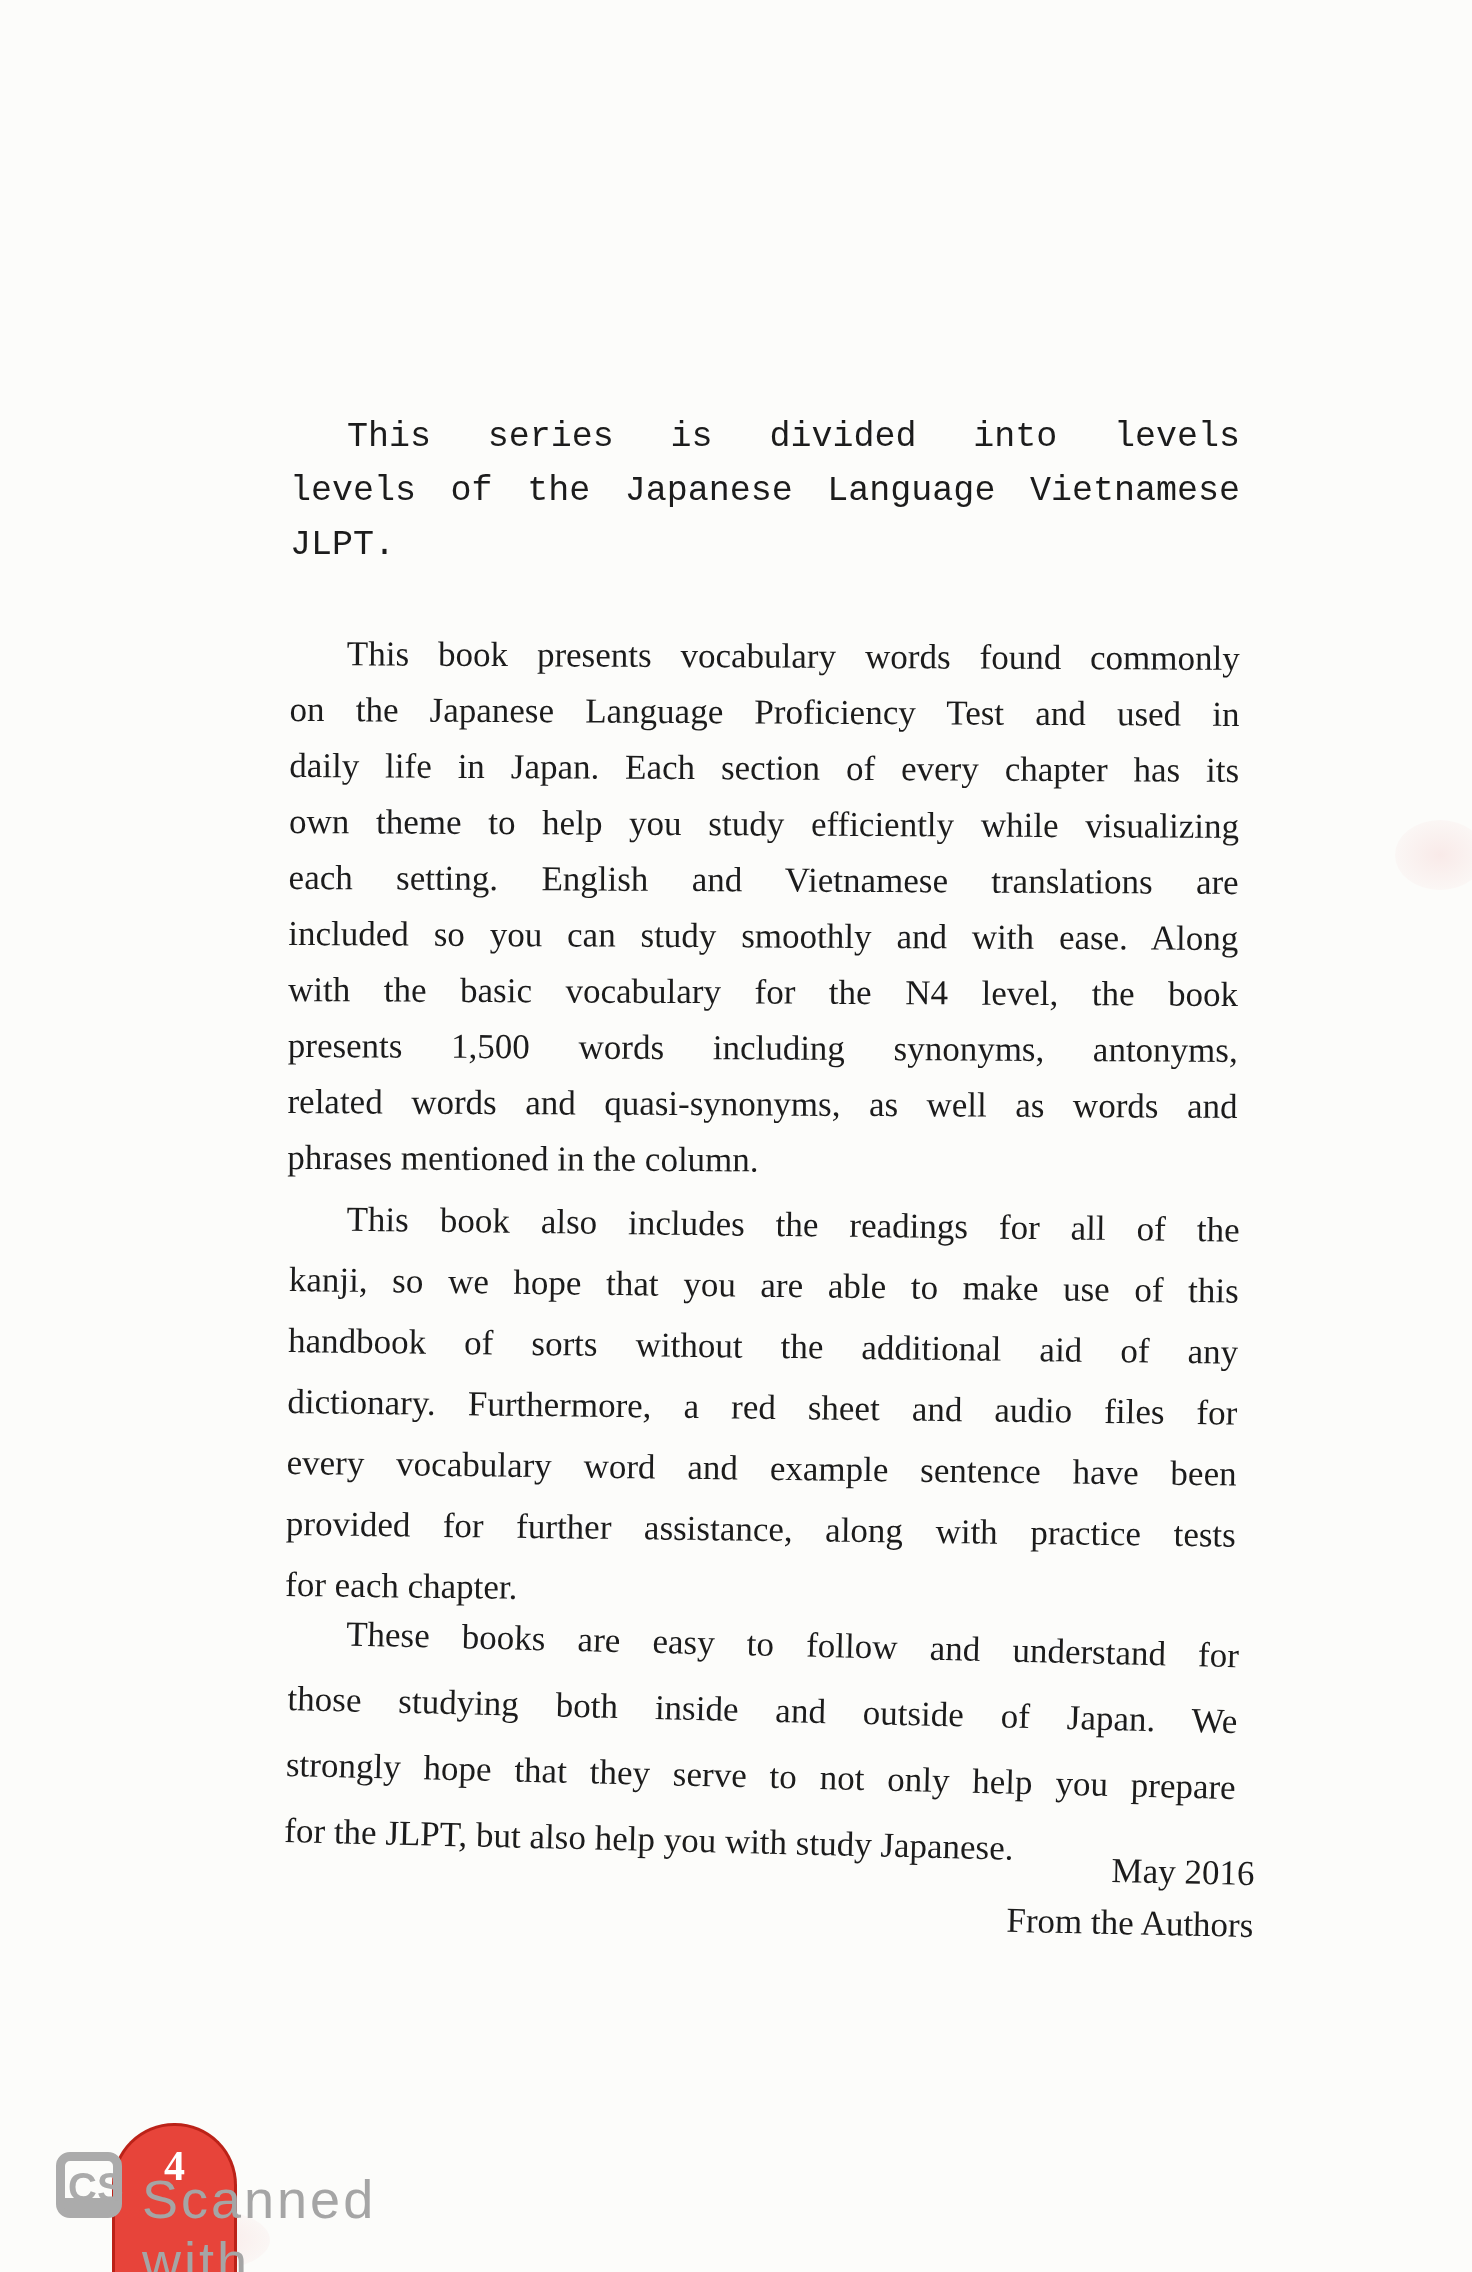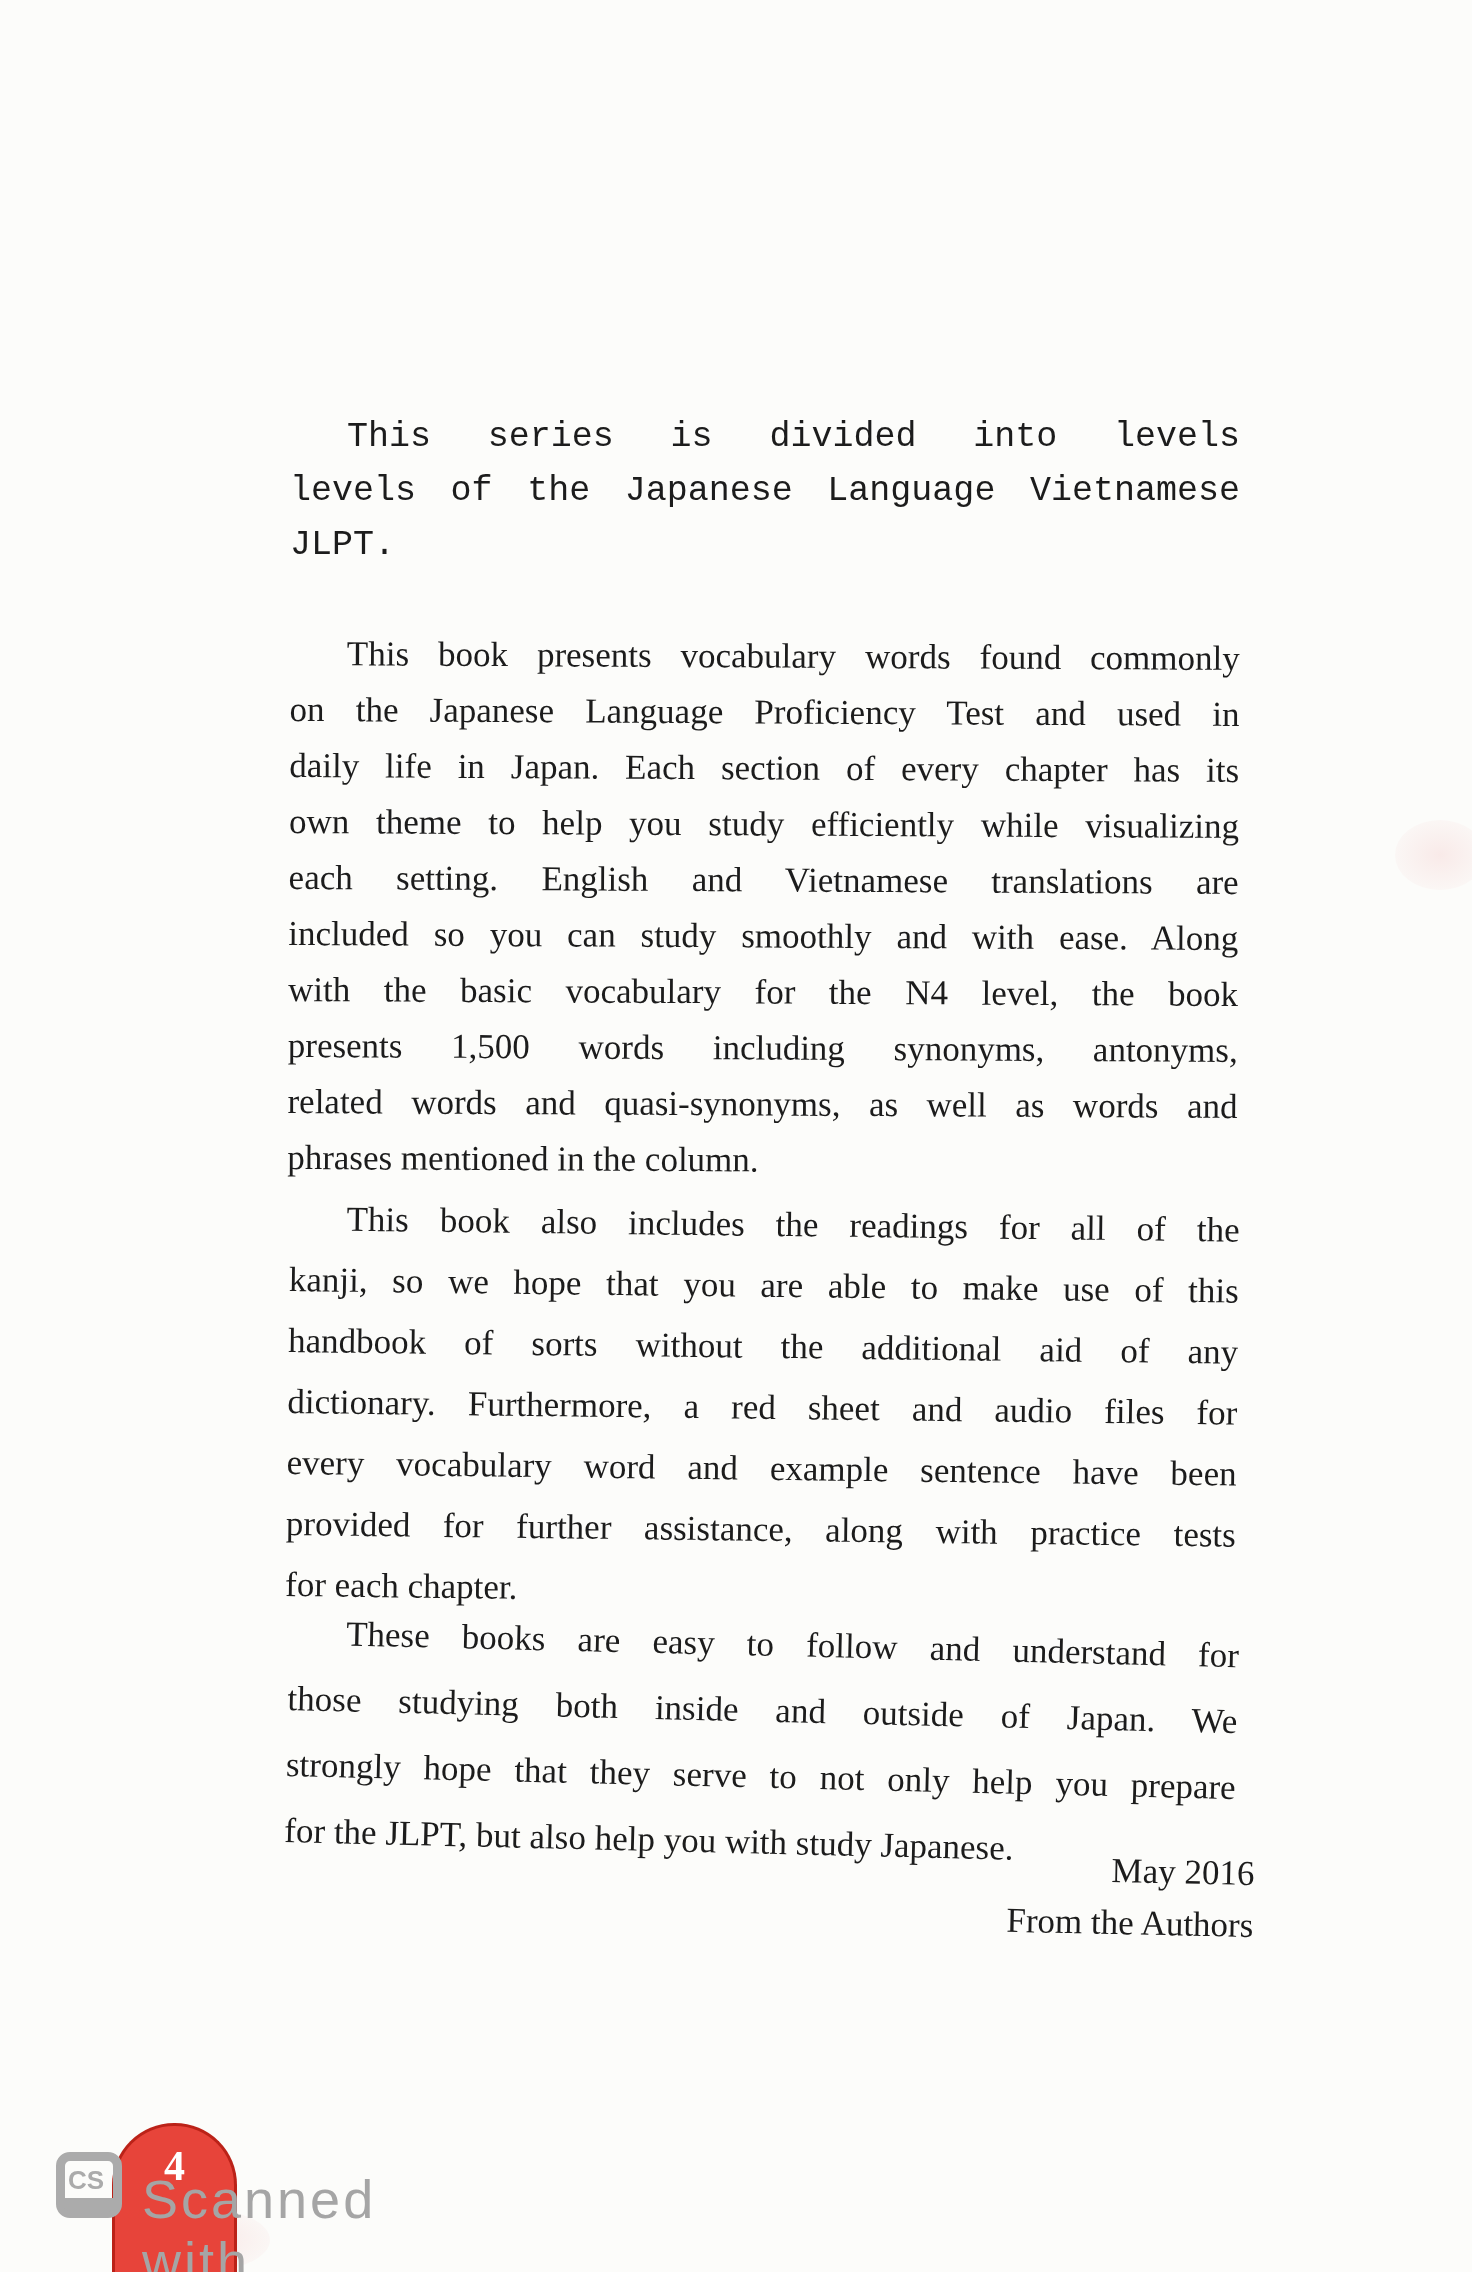--- a/index.html
+++ b/index.html
@@ -64,21 +64,21 @@
     position:absolute; left:56px; top:2152px; width:66px; height:66px;
     box-sizing:border-box; border:9px solid #ababab; border-radius:14px;
   }
   .cs-logo .cs-bar {
     position:absolute; left:-2px; right:-2px; bottom:-3px; height:14px;
     background:#ababab; border-radius:0 0 8px 8px;
   }
   .cs-logo .cs-text {
     position:absolute; left:3px; top:4px;
     font-family:"Liberation Sans", sans-serif; font-weight:bold;
-    font-size:26px; color:#ababab; letter-spacing:0px;
+    font-size:40px; color:#ababab; letter-spacing:0px;
   }
   .wm-text {
     position:absolute; left:142px; top:2168px;
     font-family:"Liberation Sans", sans-serif;
     font-size:54px; font-weight:400; letter-spacing:3px; color:#a5a5a5;
   }
 
   
   .smudge { position:absolute; border-radius:50%; pointer-events:none; }
   .smudge.s1 { left:1395px; top:820px; width:90px; height:70px;

